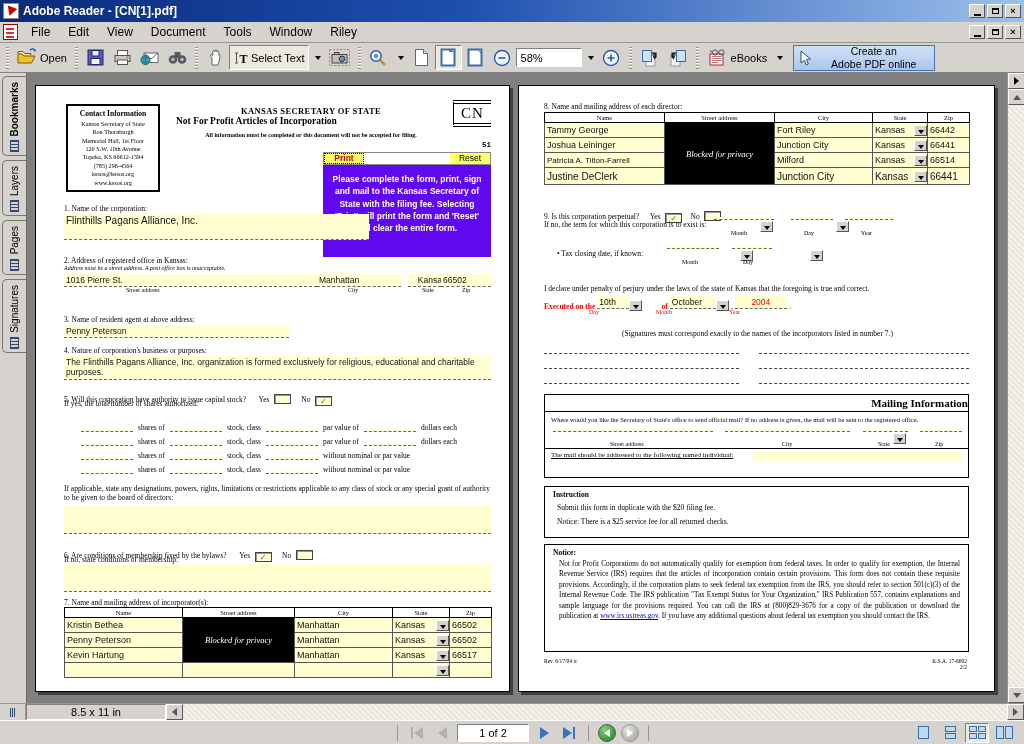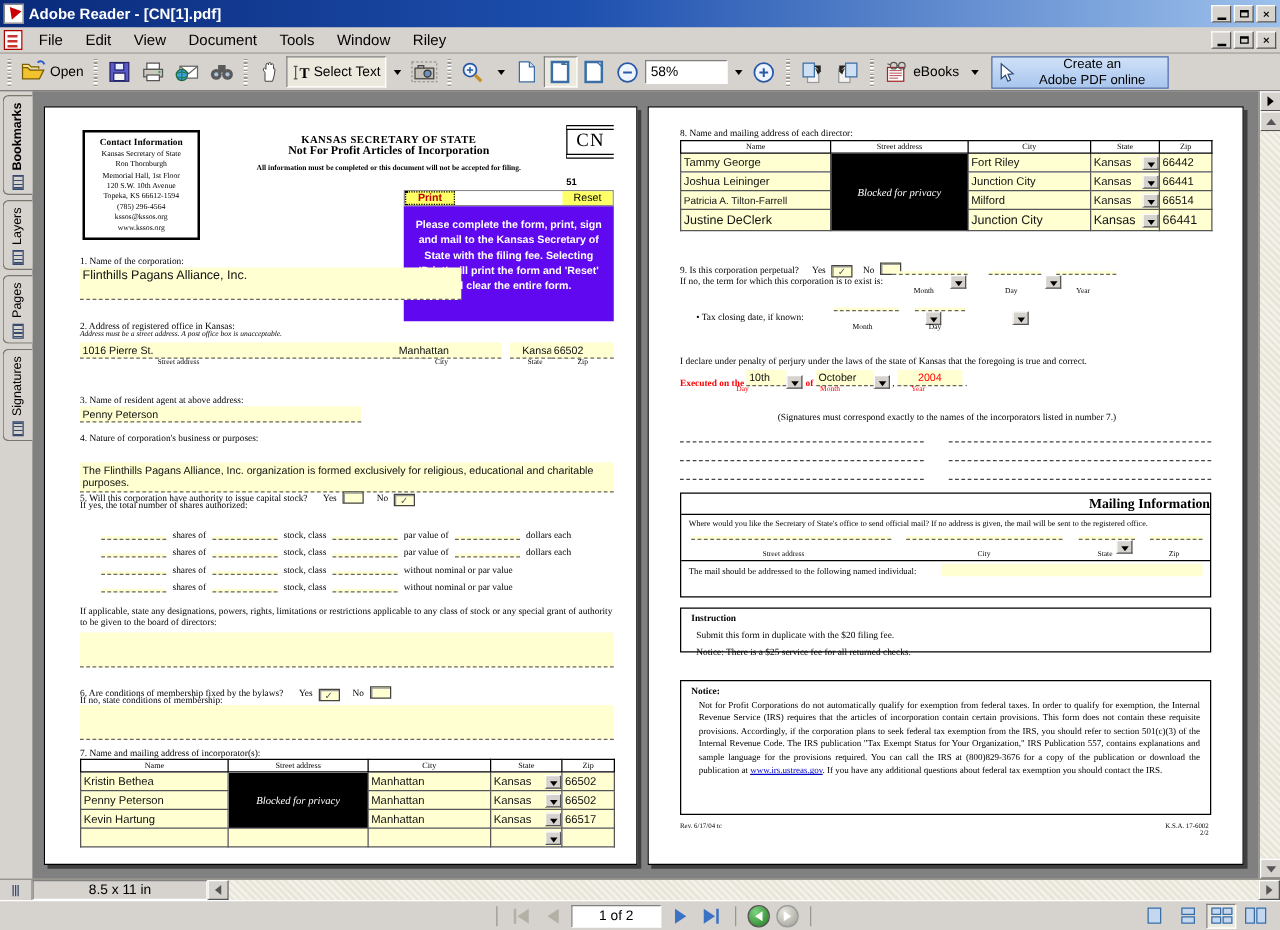--- a/index.html
+++ b/index.html
@@ -104,25 +104,25 @@
   .cb.checked::after { content:"\2713"; }
   .dd { display:inline-block; width:13px; height:11px; background:#d6d3ce; border:1px solid; border-color:#fff #555 #555 #fff;
     position:relative; vertical-align:-2px; }
   .dd::after { content:""; position:absolute; left:3px; top:4px; width:0; height:0;
     border-left:3px solid transparent; border-right:3px solid transparent; border-top:4px solid #000; }
 
   .contactbox { border:2px solid #000; padding:3px 2px; text-align:center; width:94px; }
   .cb-title { font-family:"Liberation Serif",serif; font-weight:bold; font-size:7.5px; margin-bottom:2px; }
   .cb-line { font-family:"Liberation Serif",serif; font-size:6.2px; line-height:1.35; }
   .ft1 { font-family:"Liberation Serif",serif; font-weight:bold; font-size:8.5px; text-align:center; letter-spacing:.4px; }
-  .ft2 { font-family:"Liberation Serif",serif; font-weight:bold; font-size:9.5px; text-align:center; }
+  .ft2 { font-family:"Liberation Serif",serif; font-weight:bold; font-size:9.5px; text-align:left; }
   .ft3 { font-family:"Liberation Serif",serif; font-weight:bold; font-size:6px; text-align:center; margin-top:6px; }
   .cnbox { width:38px; text-align:center; border-top:4px double #000; border-bottom:4px double #000; border-left:1px solid #000; }
   .cn { font-family:"Liberation Serif",serif; font-size:15px; letter-spacing:1px; padding:1px 0; }
-  .cnnum { font-family:Liberation Sans, sans-serif; font-weight:bold; font-size:7.5px; text-align:left; margin-top:3px; }
+  .cnnum { font-family:Liberation Mono, monospace; font-weight:bold; font-size:7.5px; text-align:right; margin-top:3px; }
 
   .actionpanel { position:absolute; left:287px; top:66px; width:168px; }
   .ap-btns { display:flex; height:13px; background:#fff; border:1px solid #888; }
   .printbtn { width:40px; background:#ffff66; border:1px dotted #000; color:#c30000; font-size:8.5px; font-weight:bold; line-height:1; }
   .ap-gap { flex:1; background:#fff; }
   .resetbtn { width:40px; background:#ffff66; border:none; color:#000; font-size:8.5px; line-height:1; }
   .purple { background:#6008f0; color:#fff; font-weight:bold; font-size:8.5px; text-align:center;
     padding:8px 9px; height:92px; line-height:1.45; }
 
   .ftable { border-collapse:collapse; width:100%; table-layout:fixed; }
@@ -399,21 +399,21 @@
         <div class="abs fld" style="left:405px;top:188px;width:50px;left:405px;">66502</div>
         <div class="abs flbl" style="left:90px;top:201px;">Street address</div>
         <div class="abs flbl" style="left:312px;top:201px;">City</div>
         <div class="abs flbl" style="left:386px;top:201px;">State</div>
         <div class="abs flbl" style="left:426px;top:201px;">Zip</div>
 
         <div class="abs qlabel" style="left:28px;top:229px;">3. Name of resident agent at above address:</div>
         <div class="abs fld" style="left:28px;top:239px;width:225px;">Penny Peterson</div>
 
         <div class="abs qlabel" style="left:28px;top:260px;">4. Nature of corporation's business or purposes:</div>
-        <div class="abs fld" style="left:28px;top:270px;width:427px;height:24px;white-space:normal;margin-top:14px;">The Flinthills Pagans Alliance, Inc. organization is formed exclusively for religious, educational and charitable purposes.</div>
+        <div class="abs fld" style="left:28px;top:270px;width:427px;height:24px;white-space:normal;">The Flinthills Pagans Alliance, Inc. organization is formed exclusively for religious, educational and charitable purposes.</div>
 
         <div class="abs" style="left:28px;top:302px;">
           <span class="qlabel">5. Will this corporation have authority to issue capital stock?</span>
           <span class="qlabel" style="margin-left:8px;">Yes</span>
           <span class="cb"></span>
           <span class="qlabel" style="margin-left:6px;">No</span>
           <span class="cb checked"></span>
         </div>
         <div class="abs qlabel" style="left:28px;top:313px;">If yes, the total number of shares authorized:</div>
 
@@ -624,21 +624,21 @@
         <span class="abs dd" style="left:186px;top:159px;"></span>
         <div class="abs fld" style="left:213px;top:160px;width:40px;"></div>
         <span class="abs dd" style="left:239px;top:159px;"></span>
         <div class="abs flbl" style="left:163px;top:173px;">Month</div>
         <div class="abs flbl" style="left:224px;top:173px;">Day</div>
         
         <div class="abs qlabel" style="left:25px;top:198px;">I declare under penalty of perjury under the laws of the state of Kansas that the foregoing is true and correct.</div>
         <div class="abs" style="left:25px;top:210px;font-size:7.5px;">
           <span class="qlabel red" style="font-weight:bold;">Executed on the</span>
           <span class="fld" style="display:inline-block;width:32px;">10th</span><span class="dd"></span>
-          <span class="qlabel red" style="font-weight:bold;">of</span>
+          <span class="qlabel red" style="font-weight:bold;margin-left:17px;">of</span>
           <span class="fld" style="display:inline-block;width:46px;">October</span><span class="dd"></span>
           <span class="qlabel">,</span>
           <span class="fld red" style="display:inline-block;width:52px;text-align:center;">2004</span>
           <span class="qlabel">.</span>
         </div>
         <div class="abs flbl red" style="left:70px;top:223px;">Day</div>
         <div class="abs flbl red" style="left:137px;top:223px;">Month</div>
         <div class="abs flbl red" style="left:210px;top:223px;">Year</div>
         
         <div class="abs qlabel" style="left:0;top:243px;width:477px;text-align:center;">(Signatures must correspond exactly to the names of the incorporators listed in number 7.)</div>
@@ -656,27 +656,27 @@
             <div class="abs fld" style="left:8px;top:5px;width:160px;"></div>
             <div class="abs fld" style="left:180px;top:5px;width:125px;"></div>
             <div class="abs fld" style="left:318px;top:5px;width:45px;"></div>
             <span class="abs dd" style="left:348px;top:4px;"></span>
             <div class="abs fld" style="left:375px;top:5px;width:42px;"></div>
             <div class="abs flbl" style="left:65px;top:17px;">Street address</div>
             <div class="abs flbl" style="left:237px;top:17px;">City</div>
             <div class="abs flbl" style="left:333px;top:17px;">State</div>
             <div class="abs flbl" style="left:390px;top:17px;">Zip</div>
           </div>
-          <div style="border-top:1px solid #000;display:flex;align-items:flex-end;padding:2px 6px;gap:20px;">
+          <div style="border-top:1px solid #000;display:flex;align-items:flex-start;padding:2px 6px;gap:20px;text-decoration:underline;">
             <span class="serif" style="font-size:7px;">The mail should be addressed to the following named individual:</span>
             <span class="fld" style="flex:1;height:10px;border-bottom:none;"></span>
           </div>
         </div>
         
-        <div class="abs boxed" style="left:25px;top:400px;width:425px;height:36px;padding:3px 8px;">
+        <div class="abs boxed" style="left:25px;top:400px;width:425px;height:52px;padding:3px 8px;">
           <div class="serif" style="font-weight:bold;font-size:7.5px;">Instruction</div>
           <div class="serif" style="font-size:7.5px;margin-top:4px;padding-left:4px;">Submit this form in duplicate with the $20 filing fee.</div>
           <div class="serif" style="font-size:7.5px;margin-top:5px;padding-left:4px;">Notice: There is a $25 service fee for all returned checks.</div>
         </div>
         
         <div class="abs boxed" style="left:25px;top:458px;width:425px;height:108px;padding:3px 8px;">
           <div class="serif" style="font-weight:bold;font-size:7.5px;">Notice:</div>
           <div class="serif" style="font-size:7.2px;line-height:1.45;margin-top:2px;padding-left:6px;text-align:justify;">
             <span>Not for Profit Corporations do not automatically qualify for exemption from federal taxes.  In order to qualify for exemption, the Internal Revenue Service (IRS) requires that the articles of incorporation contain certain provisions.  This form does not contain these requisite provisions.  Accordingly, if the corporation plans to seek federal tax exemption from the IRS, you should refer to section 501(c)(3) of the Internal Revenue Code.  The IRS publication "Tax Exempt Status for Your Organization," IRS Publication 557, contains explanations and sample language for the provisions required.  You can call the IRS at (800)829-3676 for a copy of the publication or download the publication at </span><span class="linkblue">www.irs.ustreas.gov</span><span>. If you have any additional questions about federal tax exemption you should contact the IRS.</span>
           </div>

